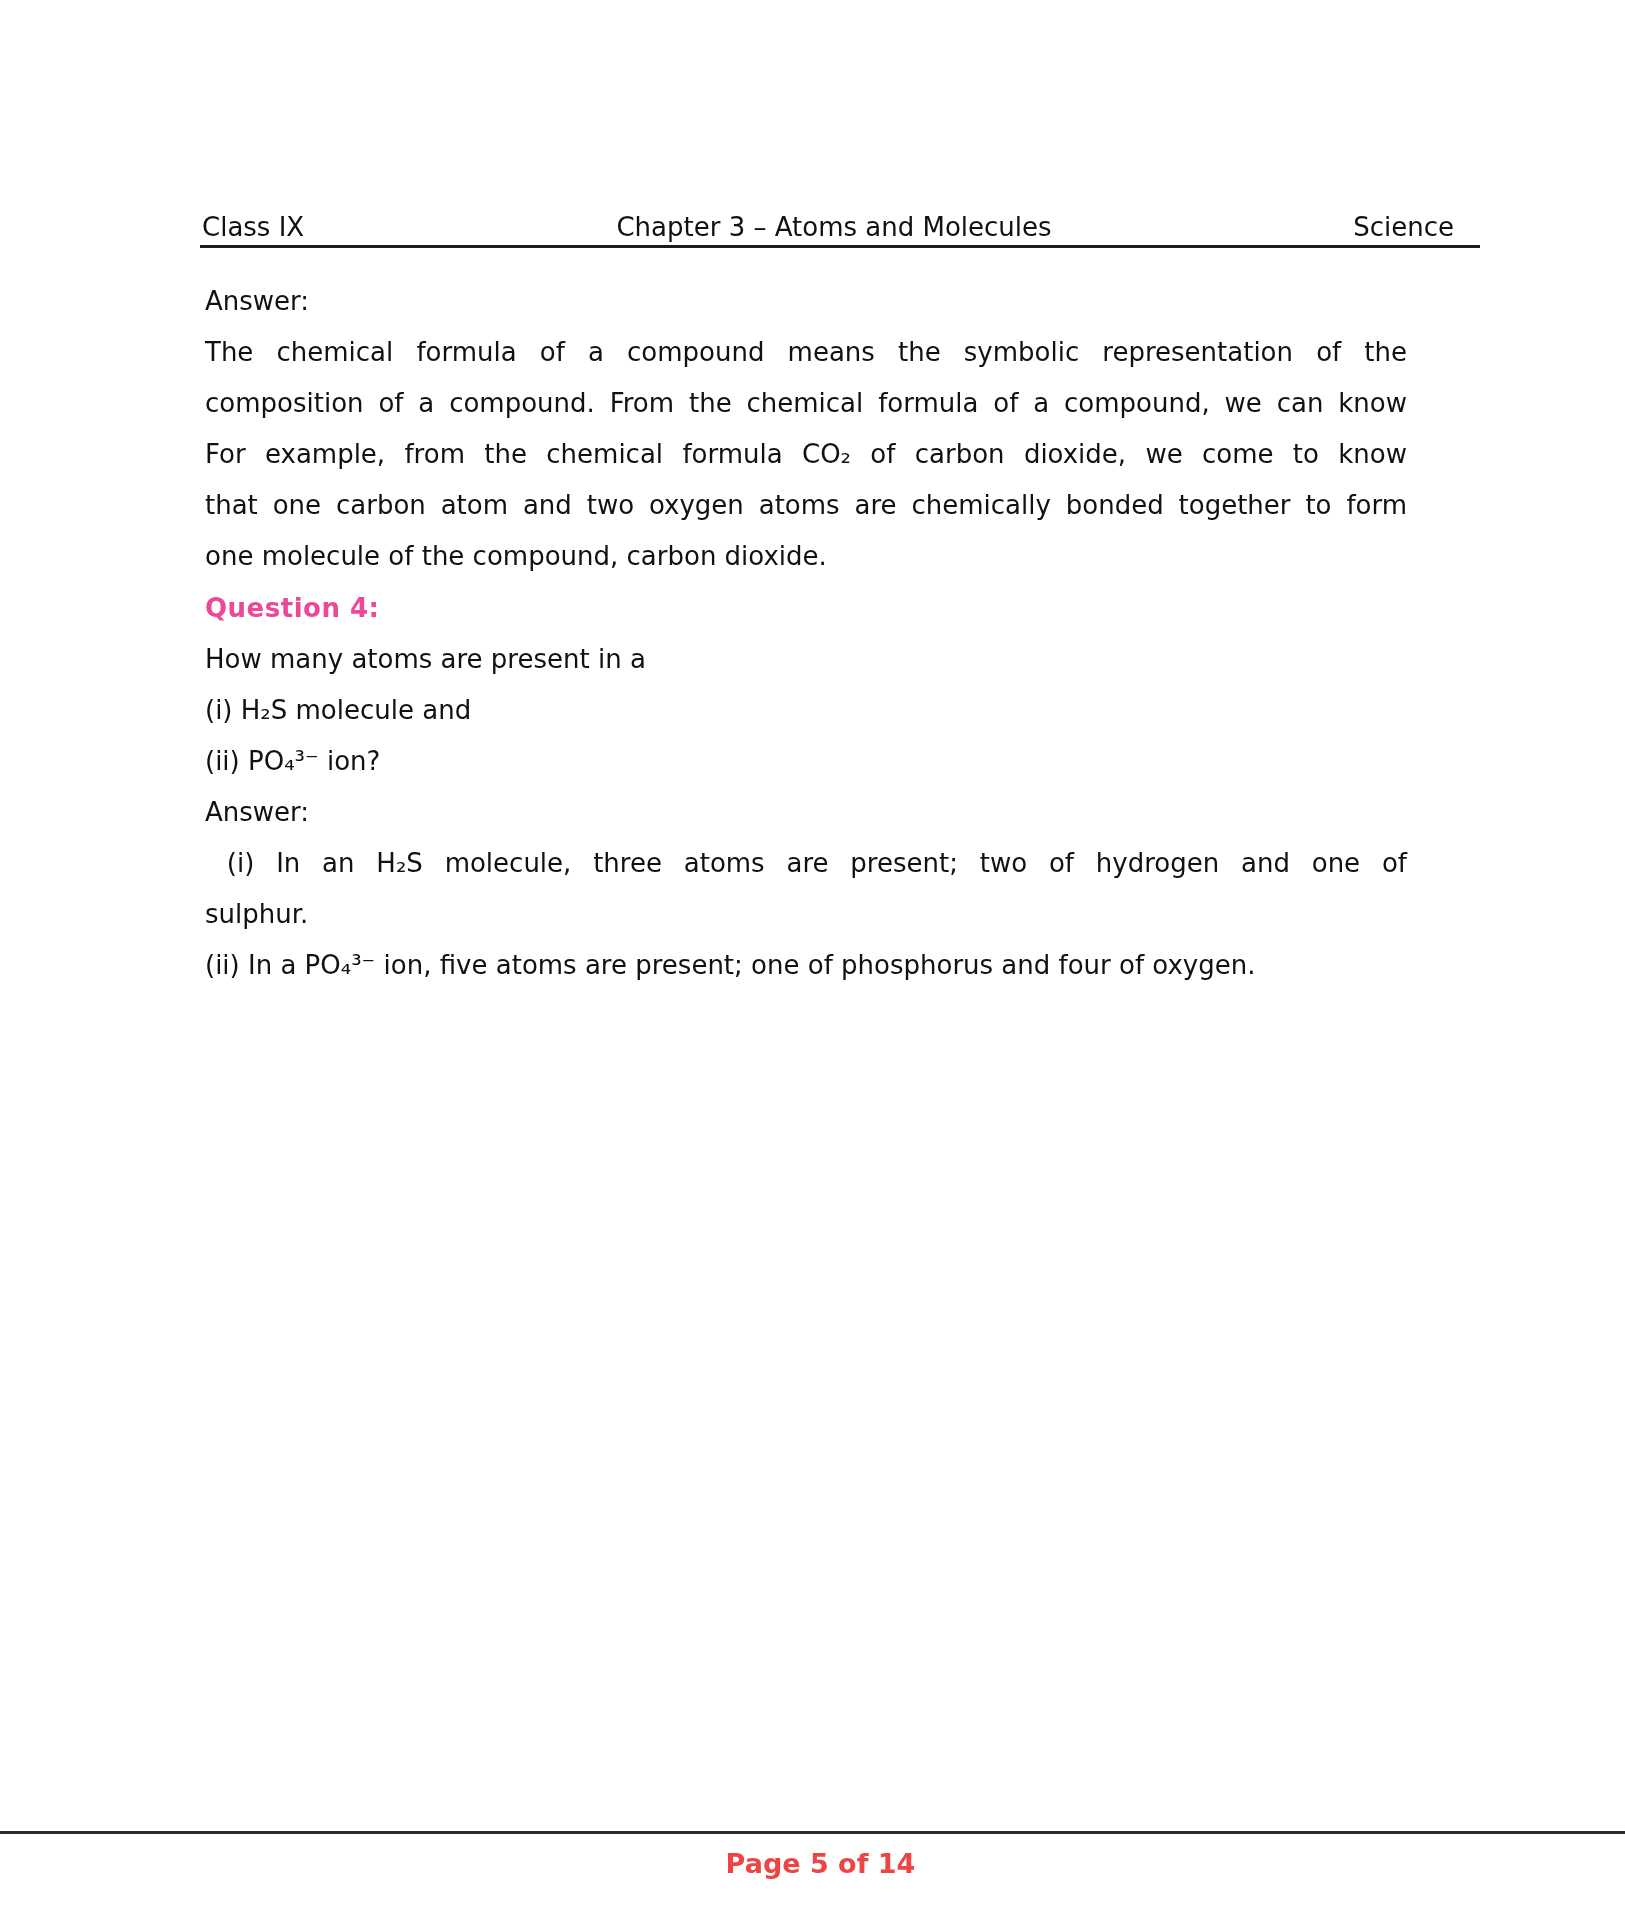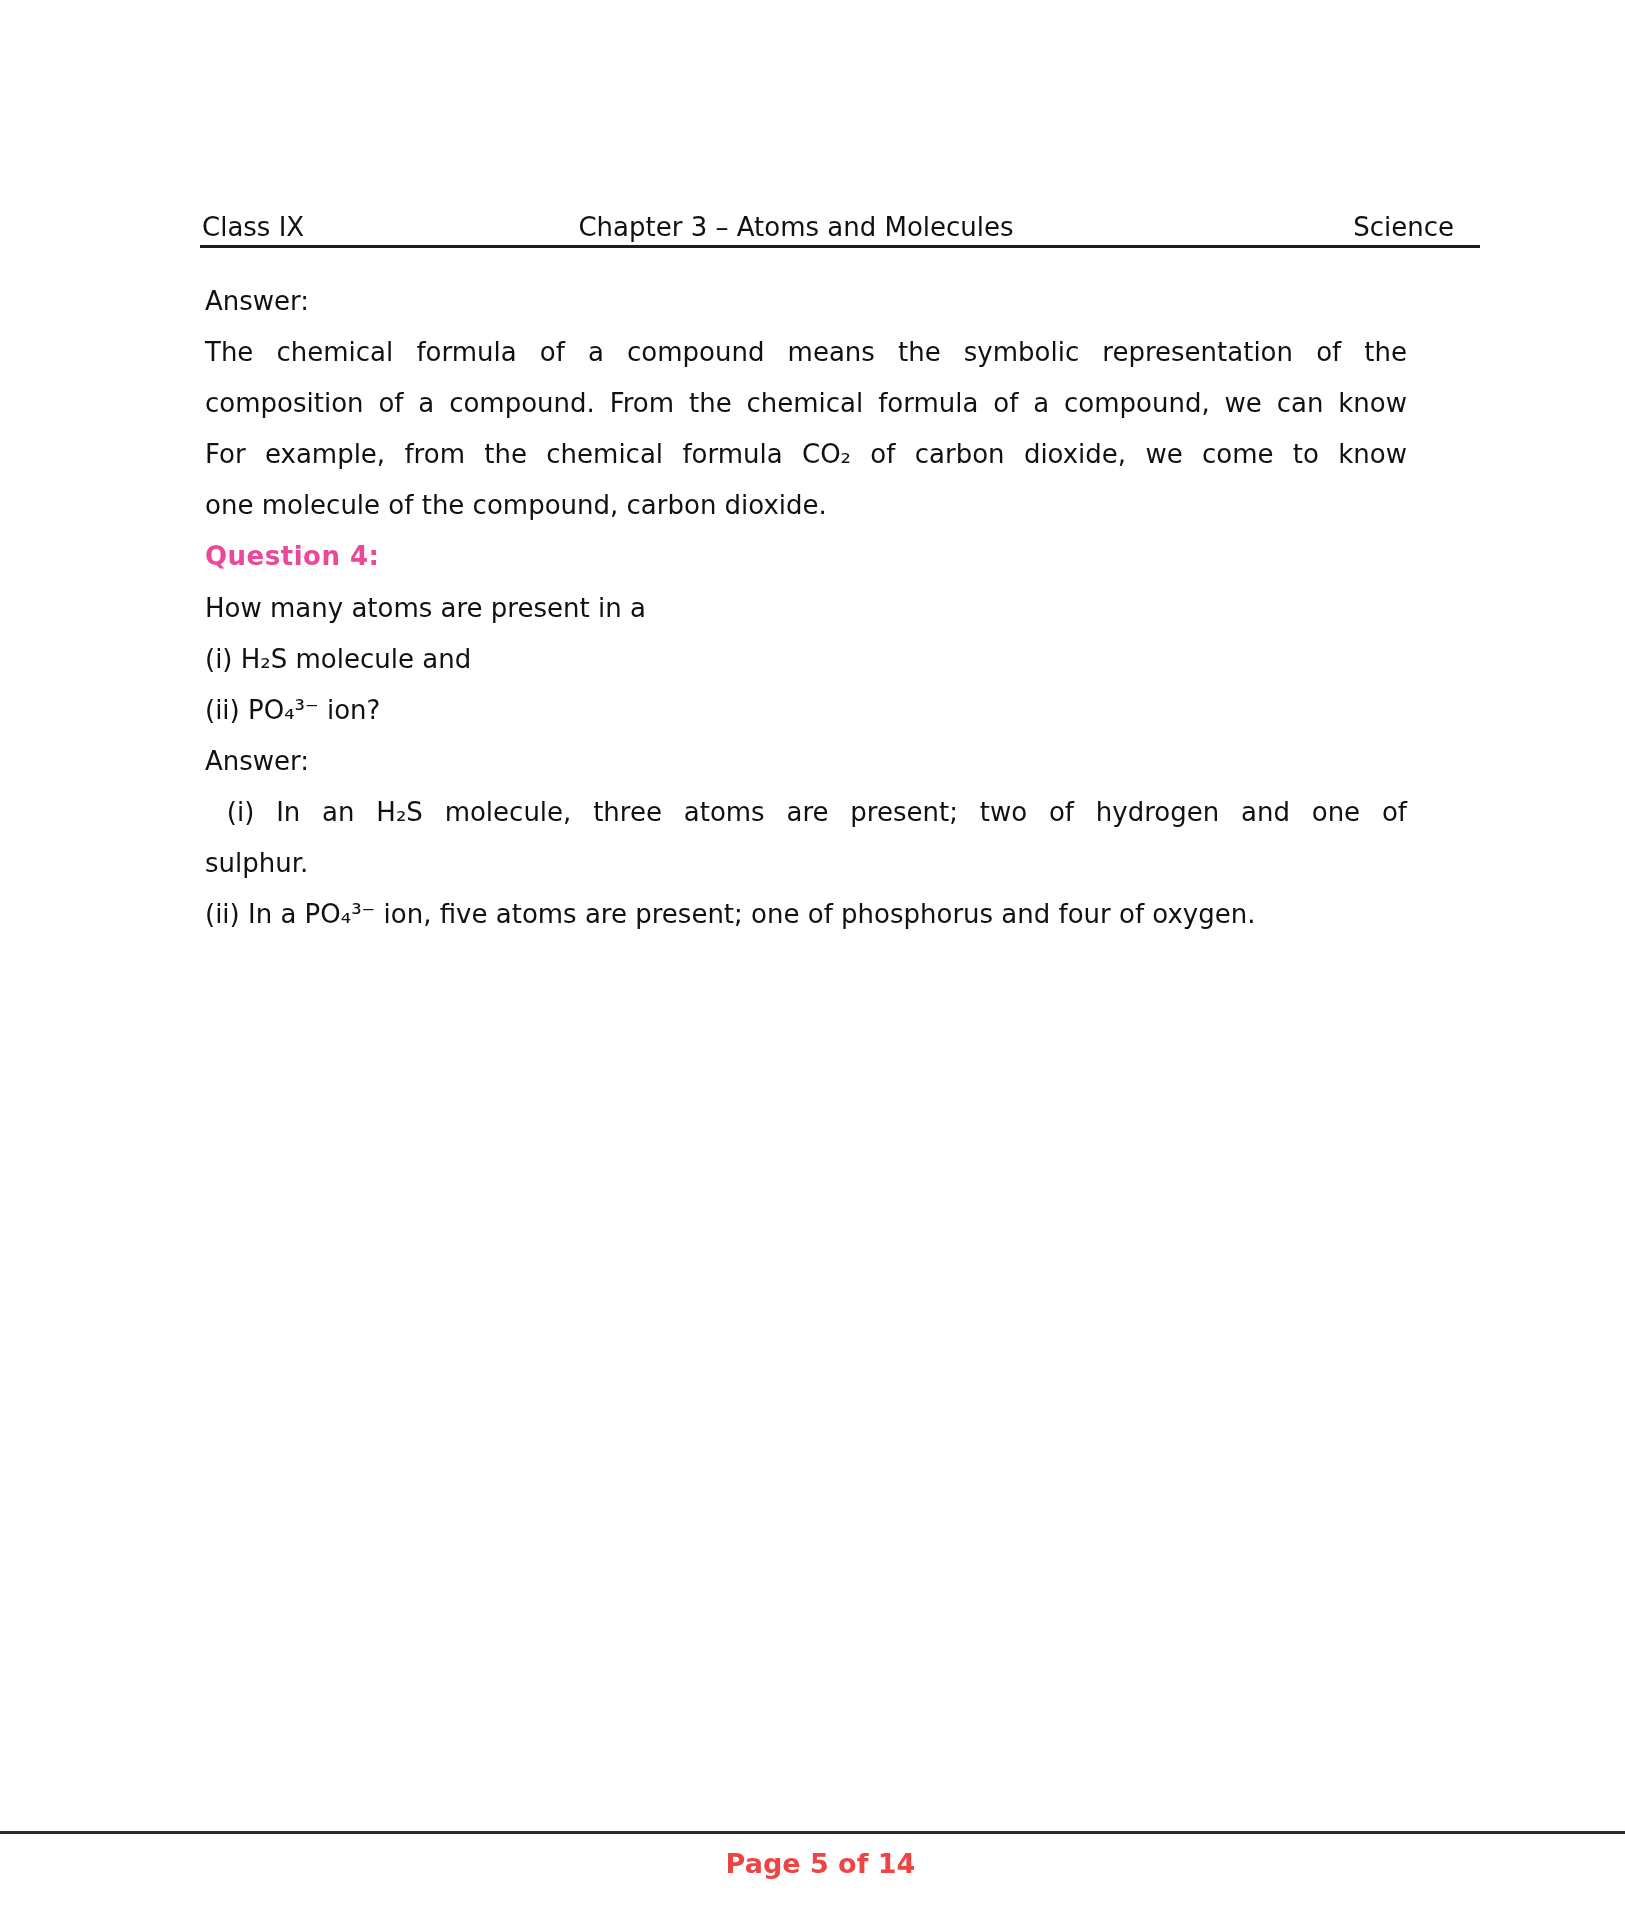--- a/index.html
+++ b/index.html
@@ -24,21 +24,21 @@
     left: 200px;
     top: 209px;
     width: 1280px;
     height: 36px;
     border-bottom: 3px solid #1c1c1c;
     font-size: 26px;
     line-height: 36px;
     white-space: nowrap;
   }
   .h-left   { position: absolute; left: 2px;   top: 0; }
-  .h-center { position: absolute; left: 596px; top: 0; transform: translateX(-50%); }
+  .h-center { position: absolute; left: 634px; top: 0; transform: translateX(-50%); }
   .h-right  { position: absolute; right: 26px; top: 0; }
 
   
   .content {
     position: absolute;
     left: 205px;
     top: 276px;
     width: 1202px;
     font-size: 26px;
     line-height: 51.1px;
@@ -84,20 +84,21 @@
     <span class="h-left">Class IX</span>
     <span class="h-center">Chapter 3 – Atoms and Molecules</span>
     <span class="h-right">Science</span>
   </div>
 
   <div class="content">
     <div class="line">Answer:</div>
     <div class="line justify">The chemical formula of a compound means the symbolic representation of the</div>
     <div class="line justify">composition of a compound. From the chemical formula of a compound, we can know</div>
     <div class="line justify">For example, from the chemical formula CO₂ of carbon dioxide, we come to know</div>
+    <div class="line justify">that one carbon atom and two oxygen atoms are chemically bonded together to form</div>
     <div class="line">one molecule of the compound, carbon dioxide.</div>
     <div class="line q-head">Question 4:</div>
     <div class="line">How many atoms are present in a</div>
     <div class="line">(i) H₂S molecule and</div>
     <div class="line">(ii) PO₄³⁻ ion?</div>
     <div class="line">Answer:</div>
     <div class="line justify">&nbsp;(i) In an H₂S molecule, three atoms are present; two of hydrogen and one of</div>
     <div class="line">sulphur.</div>
     <div class="line">(ii) In a PO₄³⁻ ion, five atoms are present; one of phosphorus and four of oxygen.</div>
   </div>

